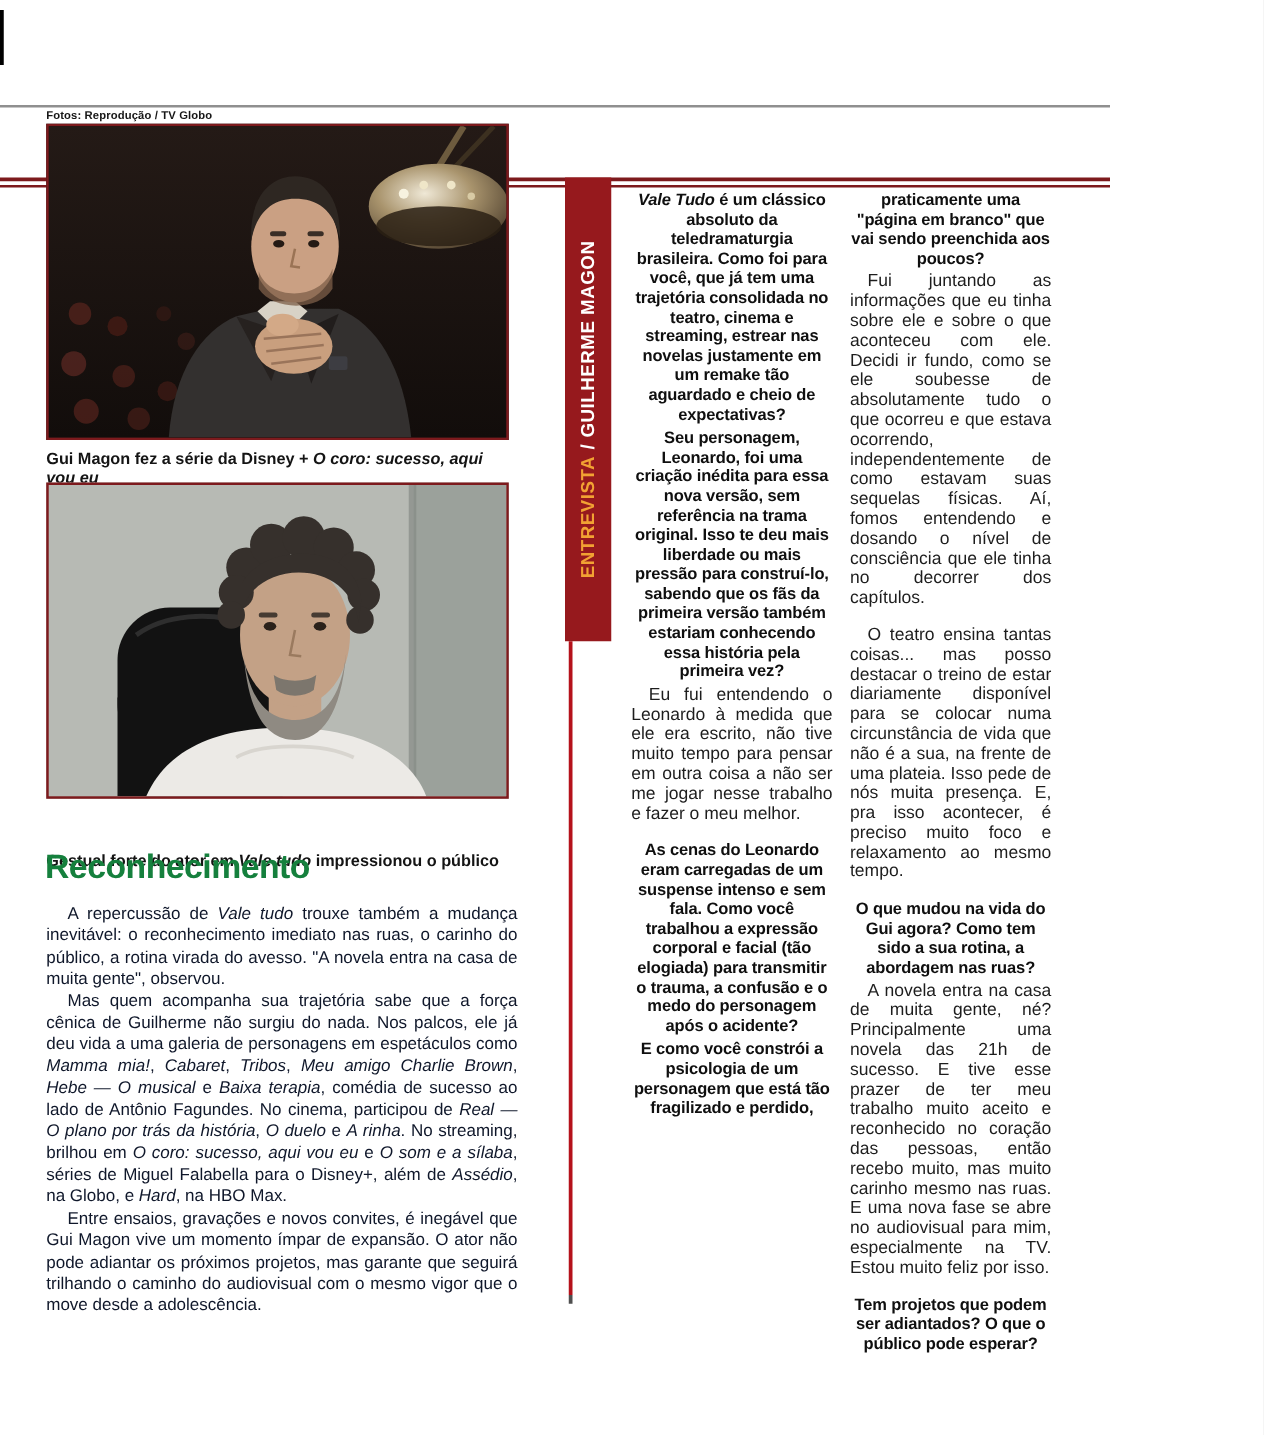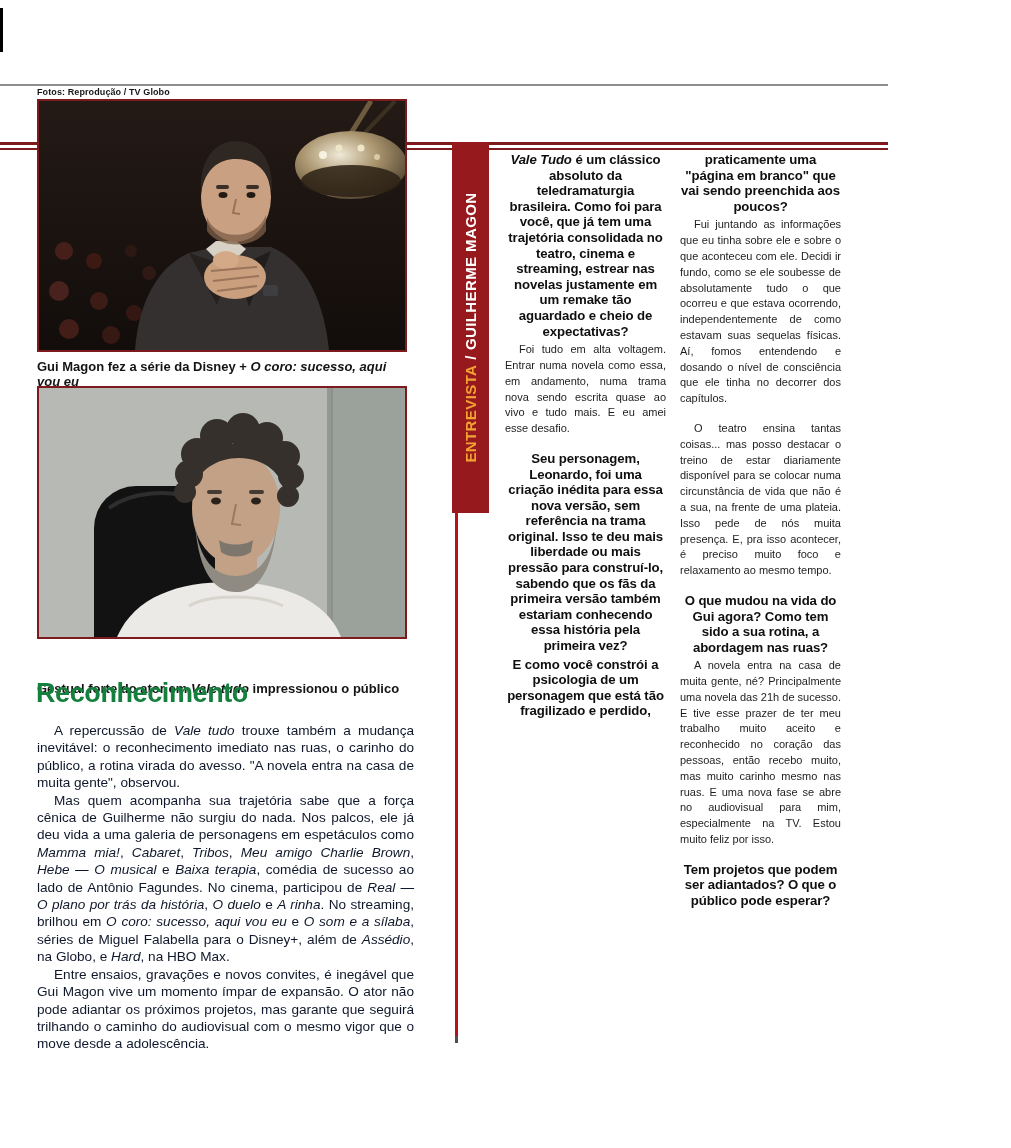--- a/index.html
+++ b/index.html
@@ -40,21 +40,21 @@
   #vbar-label .sep{color:#ffffff;padding:0 5px;}
   #vbar-label .name{color:#ffffff;}
 
   #thin-red-line{position:absolute;left:455px;top:513px;width:3px;height:523px;background:#b5121b;}
   #thin-red-tip{position:absolute;left:455px;top:1036px;width:3px;height:7px;background:#4f4f4f;}
 
   .icol{position:absolute;top:152px;width:161px;}
   #icol1{left:505px;}
   #icol2{left:680px;}
   .q{font-size:13.2px;font-weight:bold;line-height:15.6px;margin:0 0 3px;color:#0f0f0f;letter-spacing:-.1px;text-align:center;}
-  .a{font-size:11px;line-height:15.8px;text-align:justify;margin:0 0 14px;color:#1d1d1d;text-indent:14px;}
+  .a{font-size:14px;line-height:15.8px;text-align:justify;margin:0 0 14px;color:#1d1d1d;text-indent:14px;}
 </style>
 </head>
 <body>
 
 <div id="page">
 
   <div id="crop-mark"></div>
   <div id="top-gray-line"></div>
   <div id="credit">Fotos: Reprodução / TV Globo</div>
 
@@ -170,22 +170,23 @@
   <div id="vbar-label">
     <span class="sec">ENTREVISTA</span>
     <span class="sep">/</span>
     <span class="name">GUILHERME MAGON</span>
   </div>
   <div id="thin-red-line"></div>
   <div id="thin-red-tip"></div>
 
   <div id="icol1" class="icol">
       <p class="q"><span class="it">Vale Tudo</span><span> é um clássico absoluto da teledramaturgia brasileira. Como foi para você, que já tem uma trajetória consolidada no teatro, cinema e streaming, estrear nas novelas justamente em um remake tão aguardado e cheio de expectativas?</span></p>
-      <p class="a">Foi tudo em alta voltagem. Entrar numa novela como essa, em andamento, numa trama nova sendo escrita quase ao vivo e tudo mais. E eu amei esse desafio.</p>
       <p class="q"><span>Seu personagem, Leonardo, foi uma criação inédita para essa nova versão, sem referência na trama original. Isso te deu mais liberdade ou mais pressão para construí-lo, sabendo que os fãs da primeira versão também estariam conhecendo essa história pela primeira vez?</span></p>
+      <p class="a">Eu fui entendendo o Leonardo à medida que ele era escrito, não tive muito tempo para pensar em outra coisa a não ser me jogar nesse trabalho e fazer o meu melhor.</p>
+      <p class="q"><span>As cenas do Leonardo eram carregadas de um suspense intenso e sem fala. Como você trabalhou a expressão corporal e facial (tão elogiada) para transmitir o trauma, a confusão e o medo do personagem após o acidente?</span></p>
       <p class="q"><span>E como você constrói a psicologia de um personagem que está tão fragilizado e perdido,</span></p>
     </div>
   <div id="icol2" class="icol">
       <p class="q"><span>praticamente uma "página em branco" que vai sendo preenchida aos poucos?</span></p>
       <p class="a">Fui juntando as informações que eu tinha sobre ele e sobre o que aconteceu com ele. Decidi ir fundo, como se ele soubesse de absolutamente tudo o que ocorreu e que estava ocorrendo, independentemente de como estavam suas sequelas físicas. Aí, fomos entendendo e dosando o nível de consciência que ele tinha no decorrer dos capítulos.</p>
       <p class="a">O teatro ensina tantas coisas... mas posso destacar o treino de estar diariamente disponível para se colocar numa circunstância de vida que não é a sua, na frente de uma plateia. Isso pede de nós muita presença. E, pra isso acontecer, é preciso muito foco e relaxamento ao mesmo tempo.</p>
       <p class="q"><span>O que mudou na vida do Gui agora? Como tem sido a sua rotina, a abordagem nas ruas?</span></p>
       <p class="a">A novela entra na casa de muita gente, né? Principalmente uma novela das 21h de sucesso. E tive esse prazer de ter meu trabalho muito aceito e reconhecido no coração das pessoas, então recebo muito, mas muito carinho mesmo nas ruas. E uma nova fase se abre no audiovisual para mim, especialmente na TV. Estou muito feliz por isso.</p>
       <p class="q"><span>Tem projetos que podem ser adiantados? O que o público pode esperar?</span></p>
     </div>

